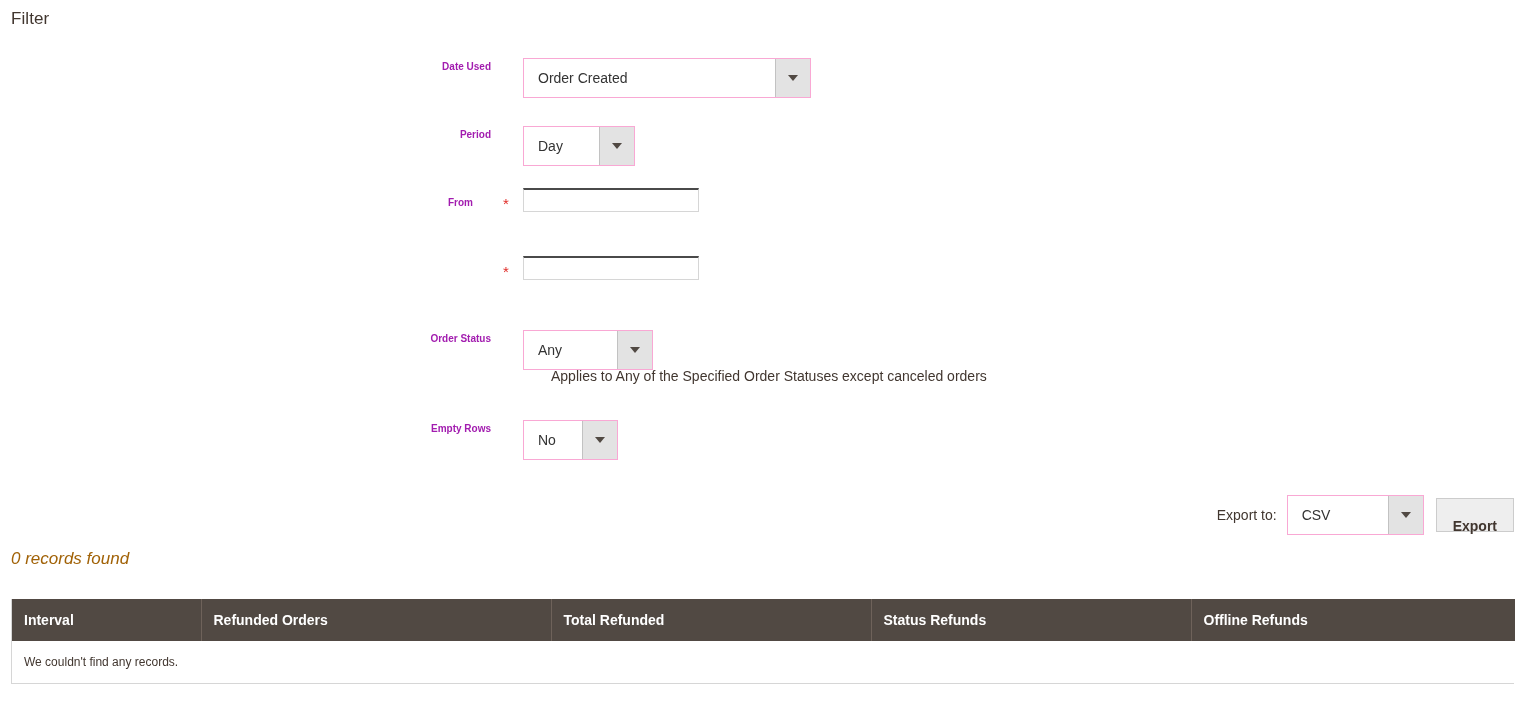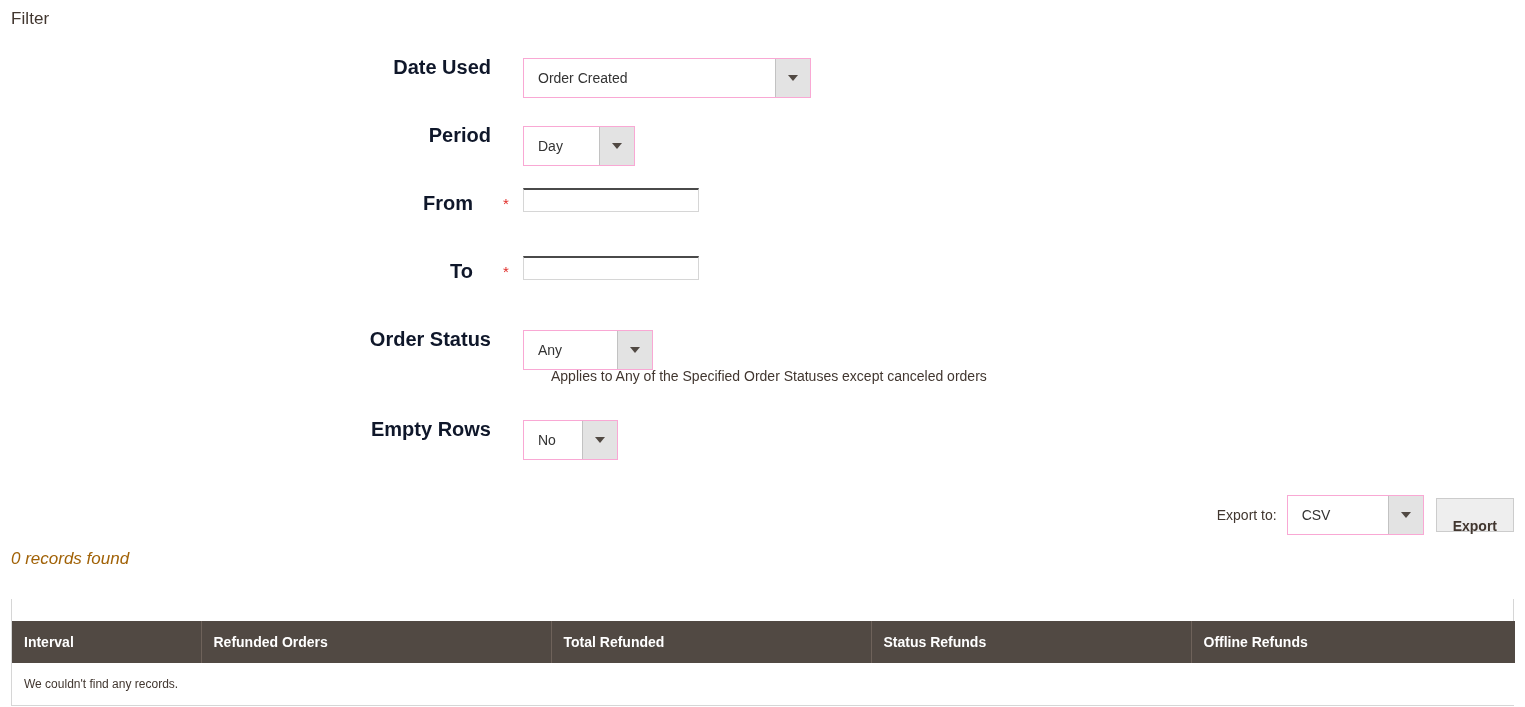--- a/index.html
+++ b/index.html
@@ -39,22 +39,22 @@
   .field-row {
     position: relative;
     height: 68px;
   }
   .field-label {
     position: absolute;
     right: 1034px; 
     width: 420px;
     text-align: right;
     font-weight: bold;
-    font-size: 20px;
-    color: #0f172a;
+    font-size: 10px;
+    color: #a21caf;
     line-height: 18px;
     white-space: nowrap;
   }
   .req-star {
     position: absolute;
     color: #e02b27;
     font-size: 15px;
     line-height: 18px;
   }
   .field-control {
@@ -180,21 +180,20 @@
     width: 1503px;
     border: 1px solid #d6d6d6;
     border-top: none;
     box-sizing: border-box;
     background: #ffffff;
   }
   table.grid {
     width: 100%;
     border-collapse: collapse;
     table-layout: fixed;
-    margin-top: 22px;
   }
   table.grid thead th {
     background: #514943;
     color: #ffffff;
     font-size: 14px;
     font-weight: bold;
     text-align: left;
     padding: 13px 0 13px 12px;
     border-right: 1px solid #6e625a;
     white-space: nowrap;
@@ -243,21 +242,20 @@
 
   <div class="field-row">
     <div class="field-label" style="right:1052px;">From</div>
     <span class="req-star" style="left:503px; top:1px;">*</span>
     <div class="field-control" style="top:-6px;">
       <input class="minput" type="text" value="" placeholder="" style="">
     </div>
   </div>
 
   <div class="field-row">
-    <div class="field-label" style="right:1052px;">To</div>
     <span class="req-star" style="left:503px; top:1px;">*</span>
     <div class="field-control" style="top:-6px;">
       <input class="minput" type="text" value="" placeholder="" style="">
     </div>
   </div>
 
   <div class="field-row" style="height:90px;">
     <div class="field-label">Order Status</div>
     <div class="field-control">
       <div class="mselect sel-status">

